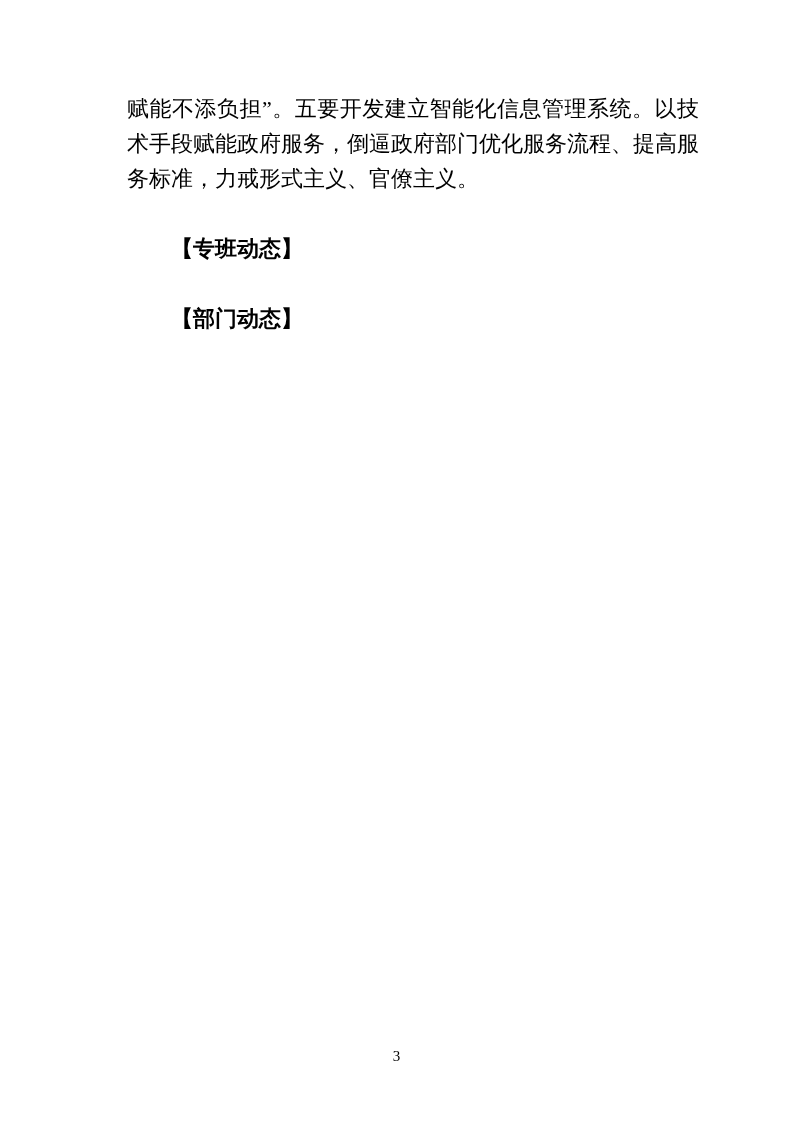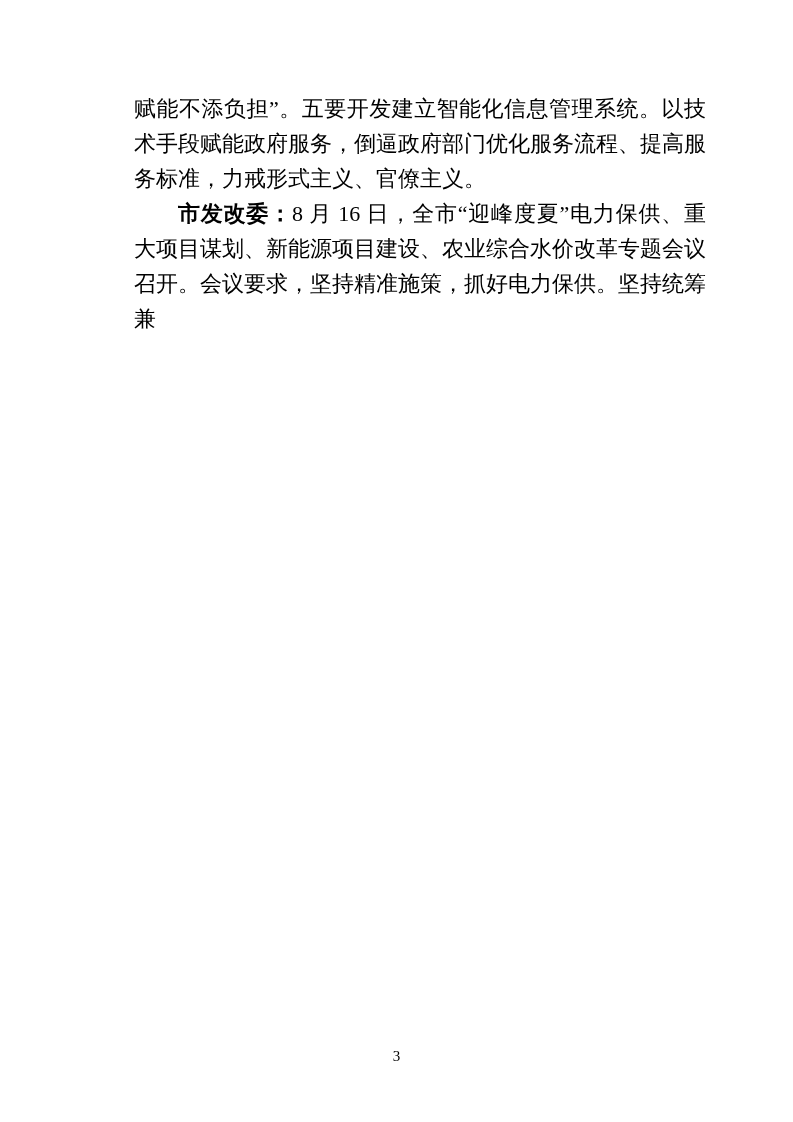--- a/index.html
+++ b/index.html
@@ -11,21 +11,21 @@
     position: relative;
     width: 793px;
     height: 1122px;
     background: #ffffff;
     color: #000000;
     font-family: "Liberation Serif", "DejaVu Serif", serif;
     overflow: hidden;
   }
   .content {
     position: absolute;
-    left: 134px;
+    left: 127px;
     top: 91px;
     width: 572px;
   }
   .para {
     margin: 0;
     font-size: 22px;
     line-height: 35px;
     text-align: justify;
     text-justify: inter-ideograph;
     text-indent: 2em;
@@ -57,23 +57,24 @@
     font-family: "Liberation Serif", "DejaVu Serif", serif;
   }
 </style>
 </head>
 <body>
 
 <div class="page">
   <div class="content">
     <p class="para no-indent">赋能不添负担”。五要开发建立智能化信息管理系统。以技术手段赋能政府服务，倒逼政府部门优化服务流程、提高服务标准，力戒形式主义、官僚主义。</p>
 
+    <h2 class="heading">【专班动态】</h2>
 
 
 
+    <h2 class="heading">【部门动态】</h2>
 
-    <p class="para"><span class="lead">市发改委：</span><span>8 月 16 日，全市“迎峰度夏”电力保供、重大项目谋划、新能源项目建设、农业综合水价改革专题会议召开。会议要求，坚持精准施策，抓好电力保供。坚持统筹兼</span></p>
   </div>
 
   <div class="footer">
     <span class="page-number">3</span>
   </div>
 </div>
 
 </body></html>

